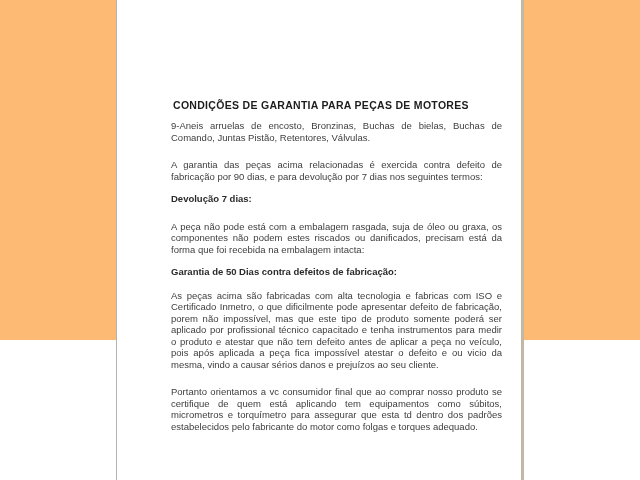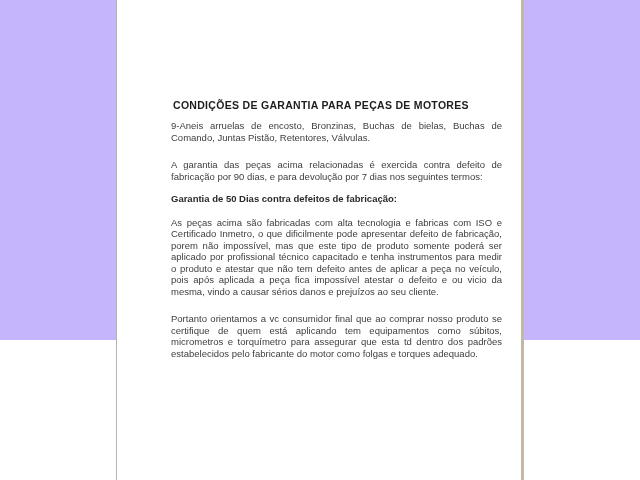--- a/index.html
+++ b/index.html
@@ -5,21 +5,21 @@
   * { margin: 0; padding: 0; box-sizing: border-box; }
   html, body {
     width: 640px; height: 480px;
     background: #ffffff;
     overflow: hidden;
     font-family: "Liberation Sans", sans-serif;
   }
   .canvas {
     position: relative;
     width: 640px; height: 340px;
-    background: #c4b5fd;
+    background: #fdba74;
   }
   .page {
     position: absolute;
     left: 116px; top: 0;
     width: 408px; height: 480px;
     background: #ffffff;
     border-left: 1px solid #b4b4b4;
     border-right: 3px solid #c3b8a5;
   }
   .content {
@@ -60,21 +60,23 @@
   <div class="page"></div>
 
   <div class="content">
 
     <h1 class="doc-title">CONDIÇÕES DE GARANTIA PARA PEÇAS DE MOTORES</h1>
 
     <p class="para mb-sm">9-Aneis arruelas de encosto, Bronzinas, Buchas de bielas, Buchas de Comando, Juntas Pistão, Retentores, Válvulas.</p>
 
     <p class="para mb-md">A garantia das peças acima relacionadas é exercida contra defeito de fabricação por 90 dias, e para devolução por 7 dias nos seguintes termos:</p>
 
+    <p class="para bold-head mb-0">Devolução 7 dias:</p>
 
+    <p class="para mb-md">A peça não pode está com a embalagem rasgada, suja de óleo ou graxa, os componentes não podem estes riscados ou danificados, precisam está da forma que foi recebida na embalagem intacta:</p>
 
     <p class="para bold-head mb-lg">Garantia de 50 Dias contra defeitos de fabricação:</p>
 
     <p class="para mb-0">As peças acima são fabricadas com alta tecnologia e fabricas com ISO e Certificado Inmetro, o que dificilmente pode apresentar defeito de fabricação, porem não impossível, mas que este tipo de produto somente poderá ser aplicado por profissional técnico capacitado e tenha instrumentos para medir o produto e atestar que não tem defeito antes de aplicar a peça no veículo, pois após aplicada a peça fica impossível atestar o defeito e ou vicio da mesma, vindo a causar sérios danos e prejuízos ao seu cliente.</p>
 
     <p class="para mb-md">Portanto orientamos a vc consumidor final que ao comprar nosso produto se certifique de quem está aplicando tem equipamentos como súbitos, micrometros e torquímetro para assegurar que esta td dentro dos padrões estabelecidos pelo fabricante do motor como folgas e torques adequado.</p>
 
 
   </div>
 

